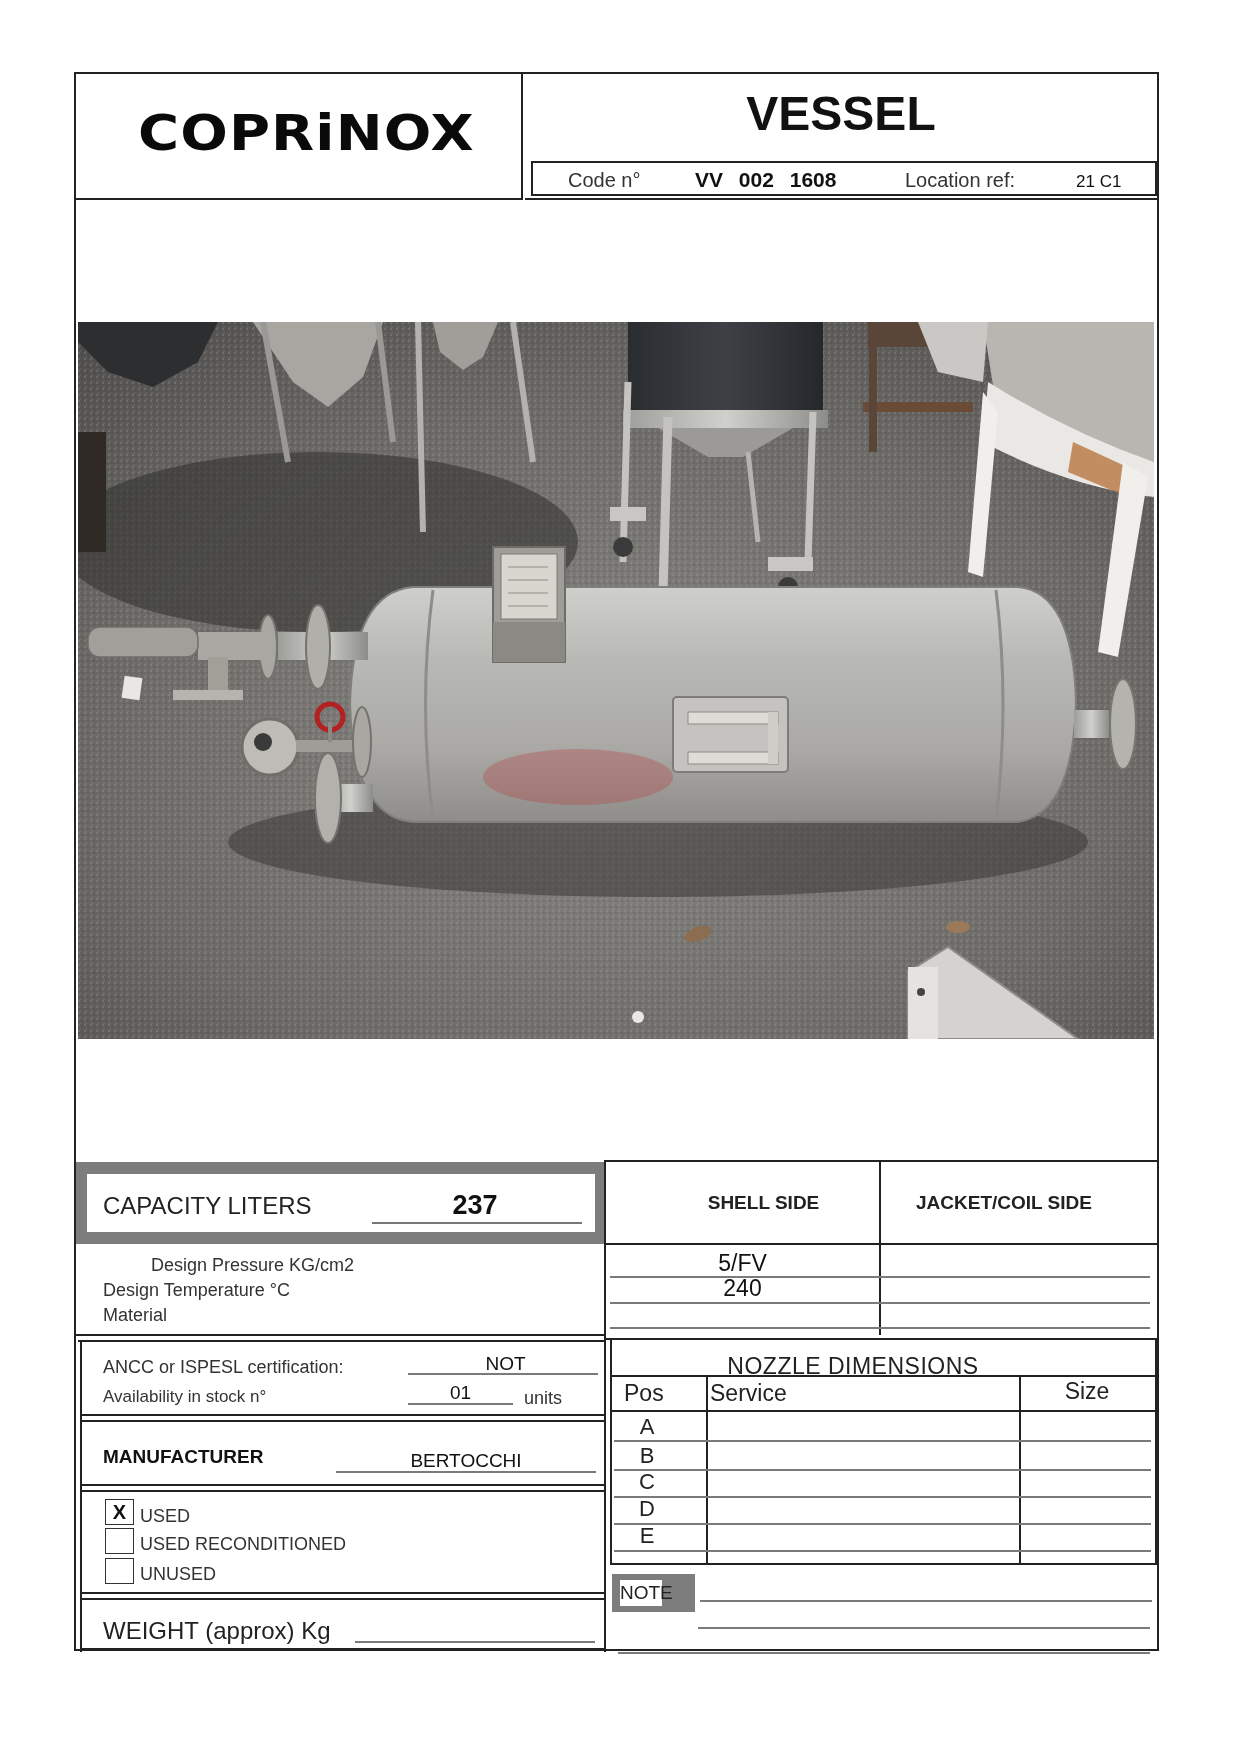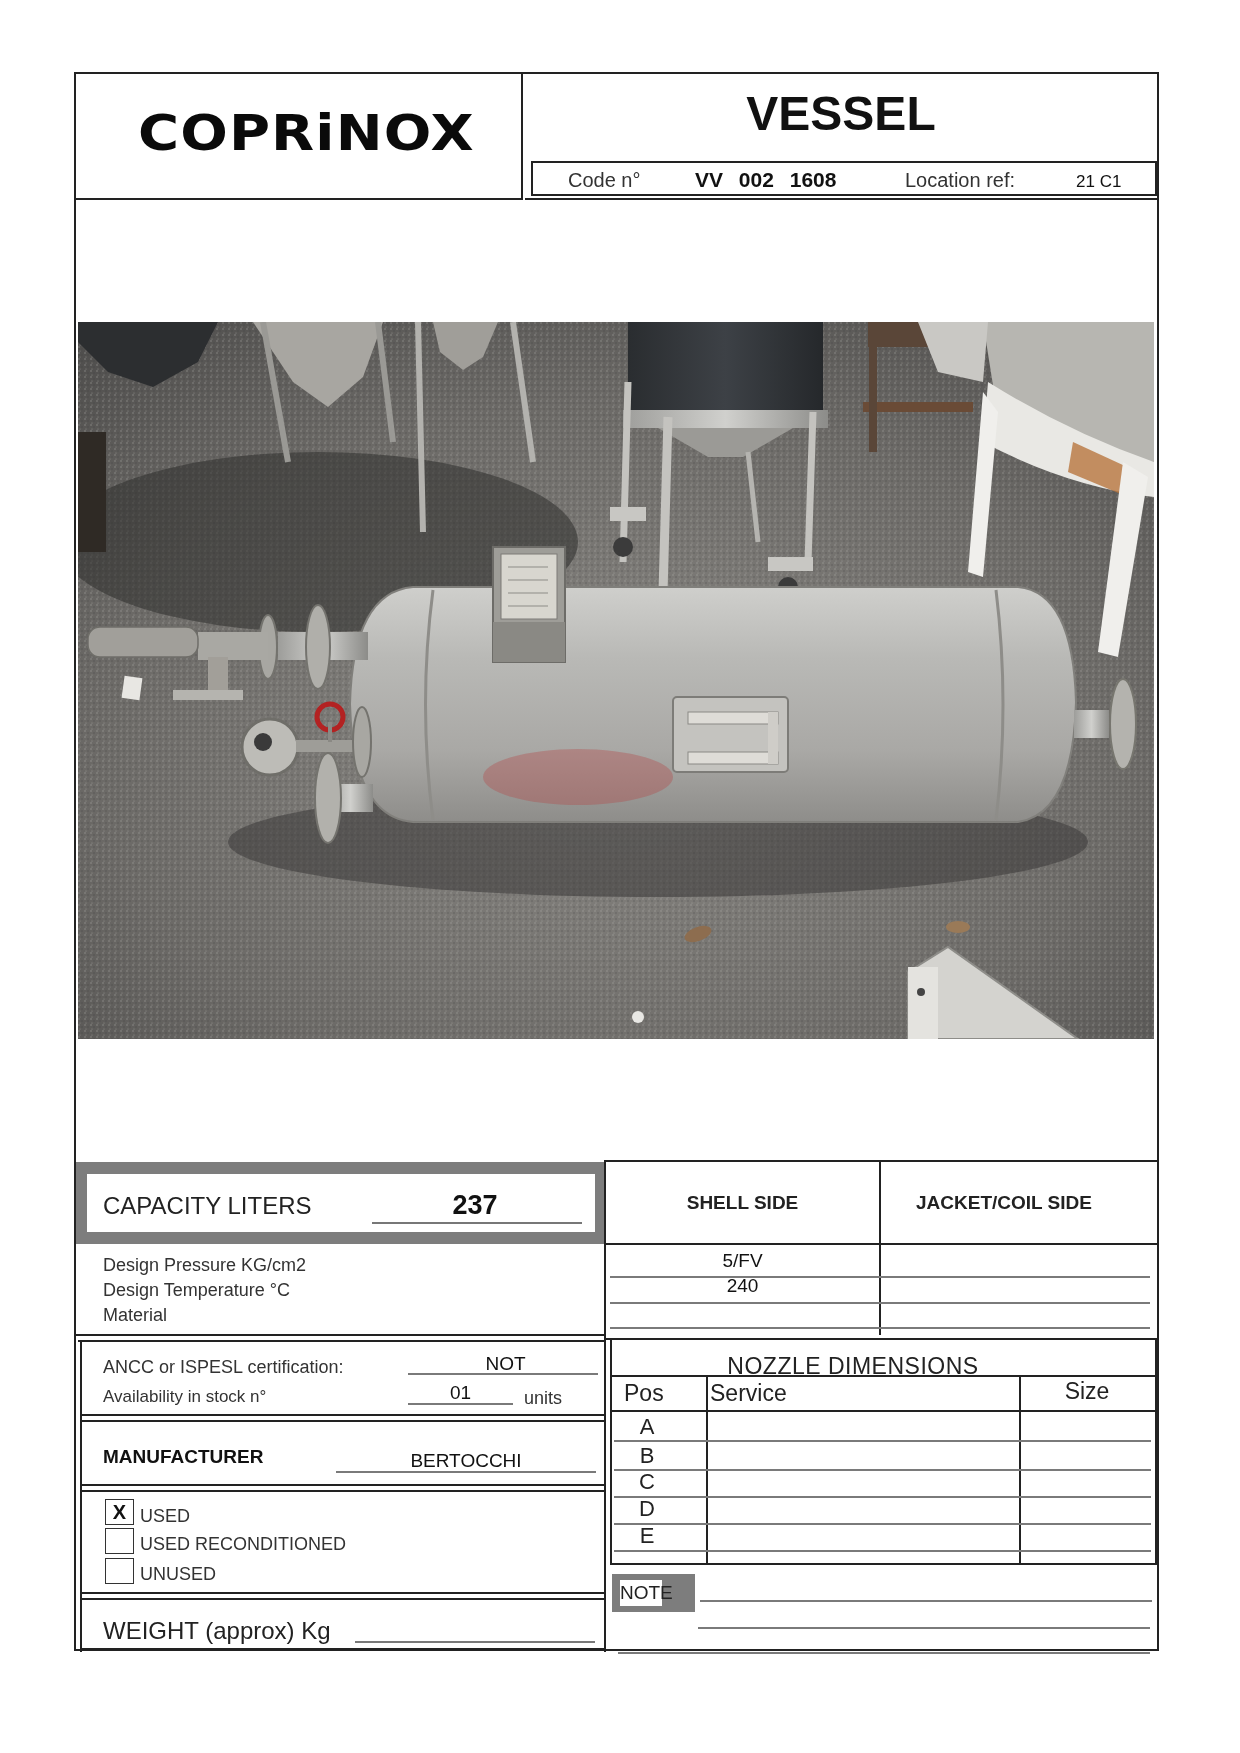--- a/index.html
+++ b/index.html
@@ -30,21 +30,21 @@
   .thin { position: absolute; height: 2px; background: #7a7a7a; }
 
   .cap-frame { left: 76px; top: 1162px; width: 528px; height: 82px; background: #7d7d7d; }
   .cap-inner { left: 87px; top: 1174px; width: 508px; height: 58px; background: #fff; }
   .cap-lbl { left: 103px; top: 1192px; font-size: 24px; color: #222; }
   .cap-val { left: 440px; top: 1190px; width: 70px; text-align: center; font-size: 27px; font-weight: 700; }
   .cap-line { left: 372px; top: 1222px; width: 210px; height: 2px; background: #777; }
 
   .col-hdr { font-size: 19px; font-weight: 700; color: #222; text-align: center; }
   .design-lbl { left: 103px; font-size: 18px; color: #333; }
-  .design-val { font-size: 19px; text-align: center; }
+  .design-val { font-size: 23px; text-align: center; }
 
   .small-lbl { font-size: 18px; color: #333; }
   .mfr-lbl { left: 103px; top: 1446px; font-size: 19px; font-weight: 700; }
   .mfr-val { left: 336px; top: 1450px; width: 260px; text-align: center; font-size: 19px; }
 
   .chk { position: absolute; width: 29px; height: 26px; border: 1.5px solid #333; background: #fff; font-weight: 700; font-size: 20px; text-align: center; line-height: 24px; }
   .chk-lbl { position: absolute; font-size: 18px; color: #333; }
 
   .weight-lbl { left: 103px; top: 1617px; font-size: 24px; color: #222; }
 
@@ -198,24 +198,24 @@
 <div class="abs cap-inner"></div>
 <div class="abs cap-lbl">CAPACITY LITERS</div>
 <div class="abs cap-val">237</div>
 <div class="abs cap-line"></div>
 
 <div class="hline" style="left:604px; top:1160px; width:553px;"></div>
 <div class="vline" style="left:604px; top:1160px; height:178px;"></div>
 <div class="vline" style="left:879px; top:1160px; height:175px;"></div>
 <div class="hline" style="left:604px; top:1243px; width:553px;"></div>
 
-<div class="abs col-hdr" style="left:606px; top:1192px; width:273px;">SHELL SIDE</div>
+<div class="abs col-hdr" style="left:606px; top:1192px; width:315px;">SHELL SIDE</div>
 <div class="abs col-hdr" style="left:881px; top:1192px; width:246px;">JACKET/COIL SIDE</div>
 
-<div class="abs design-lbl" style="top:1255px;">Design  Pressure  KG/cm2</div>
+<div class="abs design-lbl" style="top:1255px;margin-left:48px;">Design  Pressure  KG/cm2</div>
 <div class="abs design-lbl" style="top:1280px;">Design  Temperature   °C</div>
 <div class="abs design-lbl" style="top:1305px;">Material</div>
 
 <div class="abs design-val" style="left:606px; top:1250px; width:273px;">5/FV</div>
 <div class="abs design-val" style="left:606px; top:1275px; width:273px;">240</div>
 <div class="abs design-val" style="left:606px; top:1300px; width:273px;"></div>
 <div class="abs design-val" style="left:881px; top:1250px; width:276px;"></div>
 <div class="abs design-val" style="left:881px; top:1275px; width:276px;"></div>
 <div class="abs design-val" style="left:881px; top:1300px; width:276px;"></div>
 

